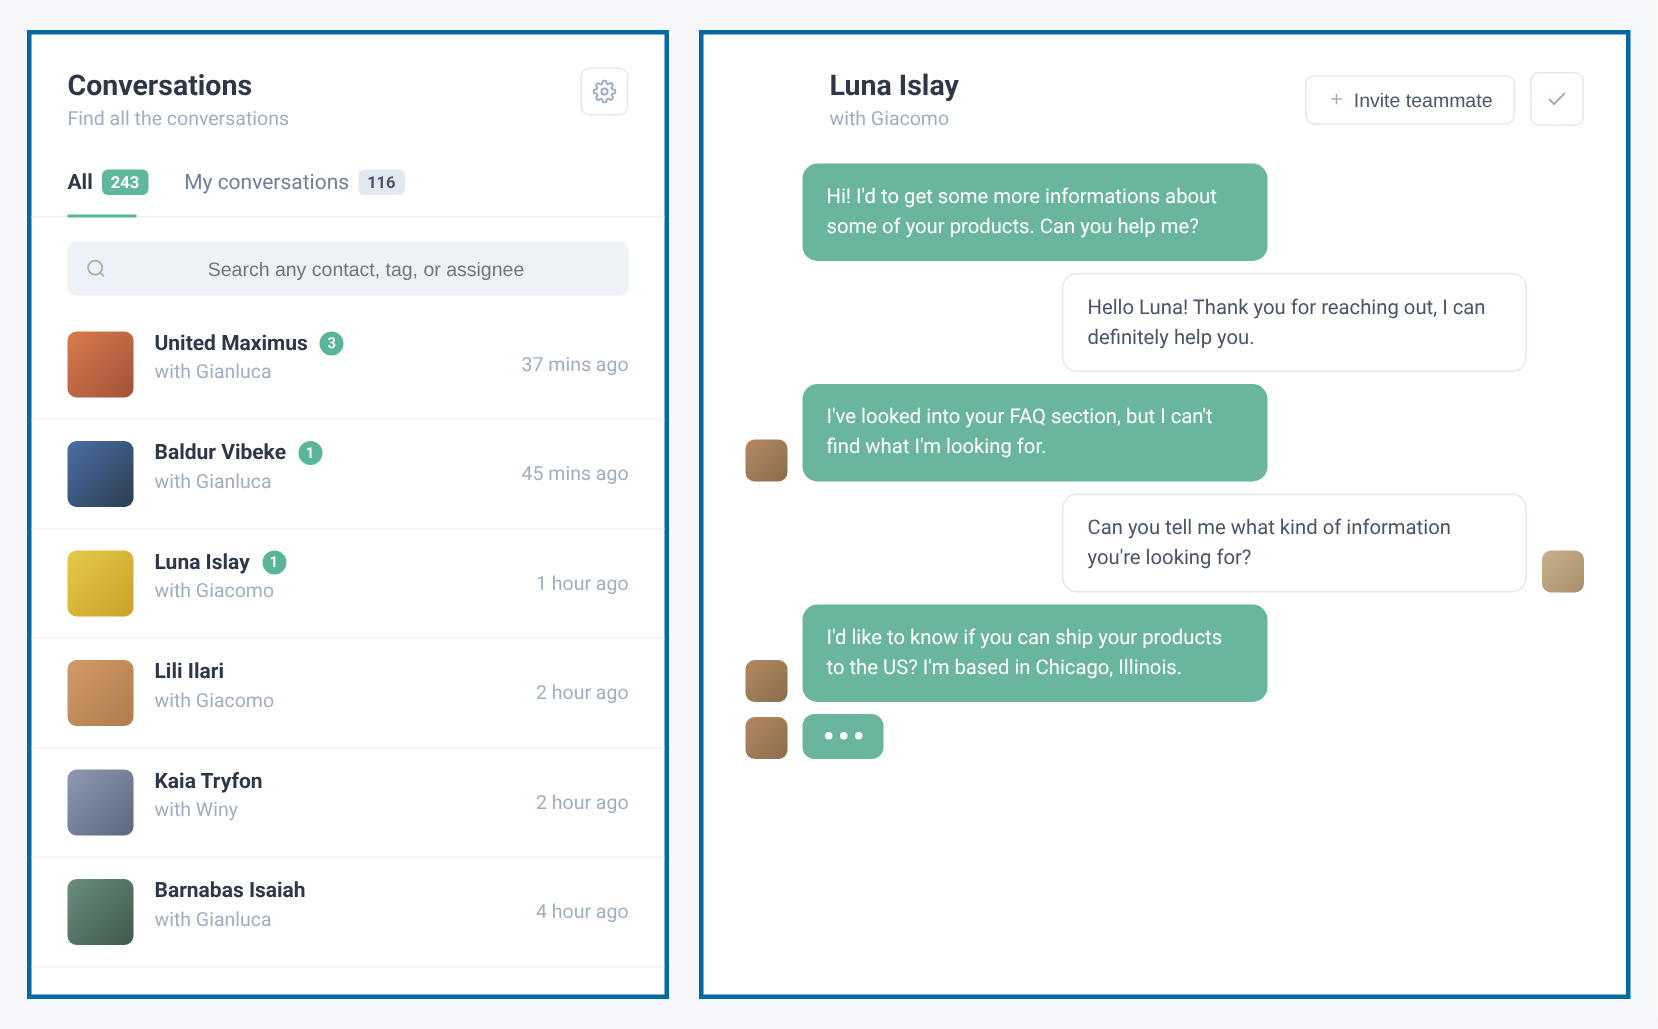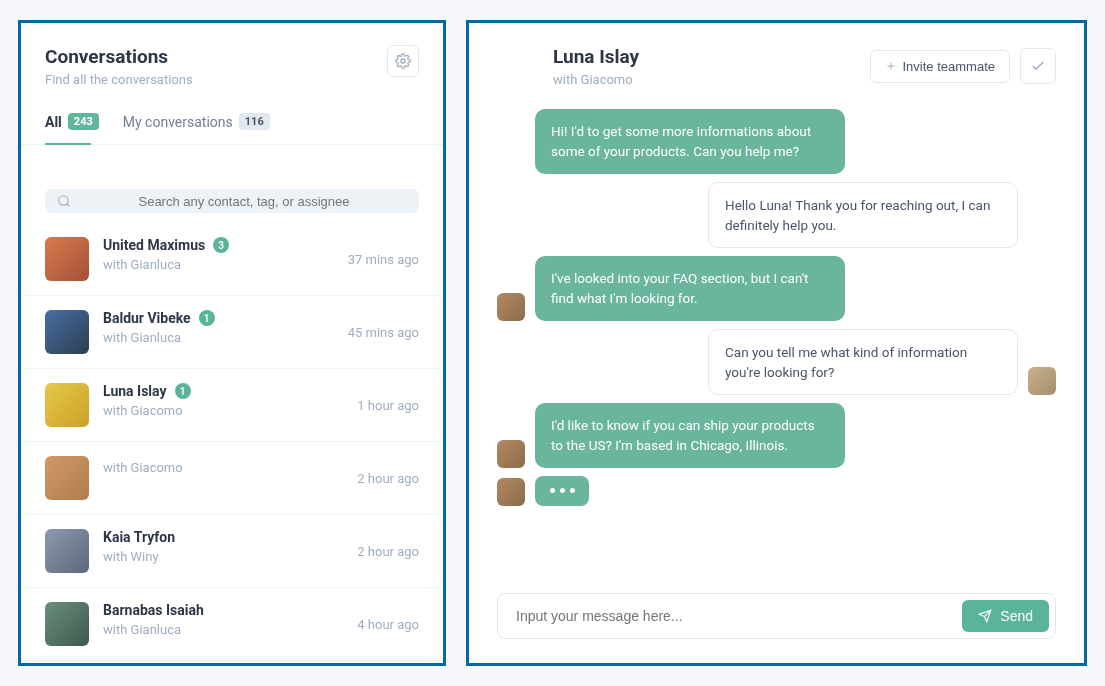--- a/index.html
+++ b/index.html
@@ -26,21 +26,21 @@
 .sidebar-title { font-size: 19px; font-weight: 700; color: #2d3748; }
 .sidebar-sub { font-size: 13px; color: #a0aec0; margin-top:4px;}
 .gear-btn { width:32px; height:32px; border:1px solid #e2e8f0; border-radius:6px; display:flex; align-items:center; justify-content:center; cursor:pointer; background:#fff;}
 .tabs { display:flex; gap:24px; padding: 16px 24px 0; border-bottom:1px solid #edf2f7;}
 .tab { display:flex; align-items:center; gap:6px; padding-bottom:14px; font-size:14px; cursor:pointer; color:#718096; position:relative;text-align:right;}
 .tab.active { color:#2d3748; font-weight:700;}
 .tab.active::after { content:""; position:absolute; bottom:-1px; left:0; width:46px; height:2px; background:#5ab49a;}
 .badge { background:#60b79e; color:#fff; font-size:11px; padding:2px 6px; border-radius:4px; font-weight:700;}
 .badge-gray { background:#e2e8f0; color:#4a5568;}
 .search-row { padding:16px 24px 10px;}
-.search-box { background:#edf2f7; border-radius:6px; height:24px; display:flex; align-items:center; padding:0 12px; gap:10px;margin-top:28px;}
+.search-box { background:#edf2f7; border-radius:6px; height:36px; display:flex; align-items:center; padding:0 12px; gap:10px;}
 .search-box input { border:none; background:transparent; outline:none; flex:1; text-align:center; font-size:13px; color:#718096;}
 .conv-list { flex:1; overflow:hidden;}
 .conv-item { display:flex; align-items:flex-start; padding:14px 24px; border-bottom:1px solid #f1f4f8; cursor:pointer;}
 .avatar { width:44px; height:44px; border-radius:6px; flex-shrink:0; background:#cbd5e0; display:flex; align-items:center; justify-content:center; color:#fff; font-size:11px; overflow:hidden;}
 .conv-main { flex:1; margin-left:14px;}
 .conv-name-row { display:flex; align-items:center; gap:8px;}
 .conv-name { font-weight:700; color:#2d3748; font-size:14px;}
 .count-badge { background:#5ab49a; color:#fff; font-size:10px; width:16px; height:16px; border-radius:50%; display:flex; align-items:center; justify-content:center; font-weight:600;}
 .conv-with { font-size:13px; color:#a0aec0; margin-top:4px;}
 .conv-time { font-size:13px; color:#a0aec0; align-self:center;}
@@ -143,20 +143,23 @@
           <span class="count-badge">1</span>
         </div>
         <div class="conv-with">with Giacomo</div>
       </div>
       <div class="conv-time">1 hour ago</div>
     </div>
 
     <div class="conv-item">
       <div class="avatar av-c4"></div>
       <div class="conv-main">
+        <div class="conv-name-row">
+          <span class="conv-name">Lili Ilari</span>
+        </div>
         <div class="conv-with">with Giacomo</div>
       </div>
       <div class="conv-time">2 hour ago</div>
     </div>
 
     <div class="conv-item">
       <div class="avatar av-c5"></div>
       <div class="conv-main">
         <div class="conv-name-row">
           <span class="conv-name">Kaia Tryfon</span>
@@ -229,23 +232,13 @@
     <div class="msg-row">
       <div class="sm-avatar av-c7"></div>
       <div class="typing">
           <span></span>
           <span></span>
           <span></span>
         </div>
     </div>
   </div>
 
-  <div class="composer">
-    <input type="text" placeholder="Input your message here..." style="">
-    <button class="send-btn">
-      <svg width="14" height="14" viewBox="0 0 24 24" fill="none" stroke="#fff" stroke-width="2">
-          <line x1="22" y1="2" x2="11" y2="13"></line>
-          <polygon points="22 2 15 22 11 13 2 9 22 2"></polygon>
-        </svg>
-      <span>Send</span>
-    </button>
-  </div>
 </div>
 
 </body></html>

